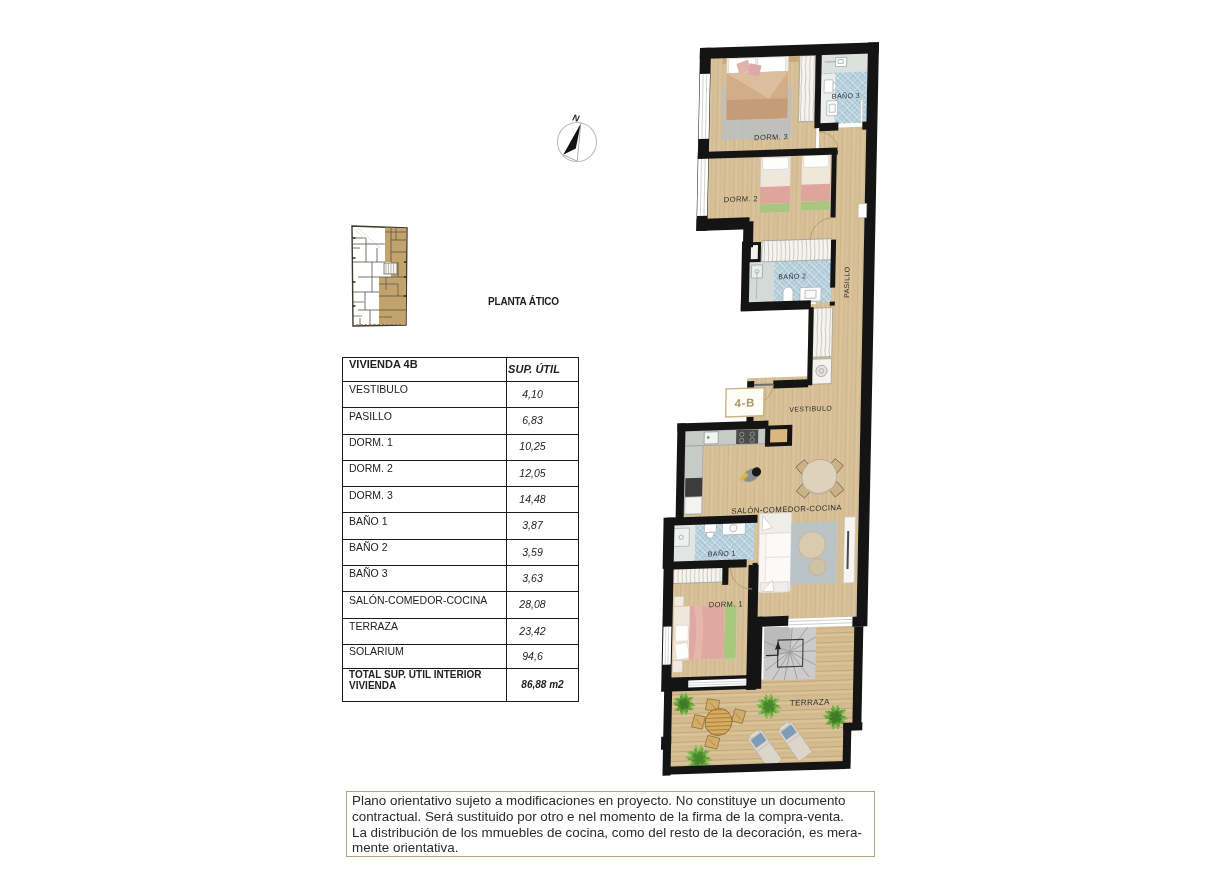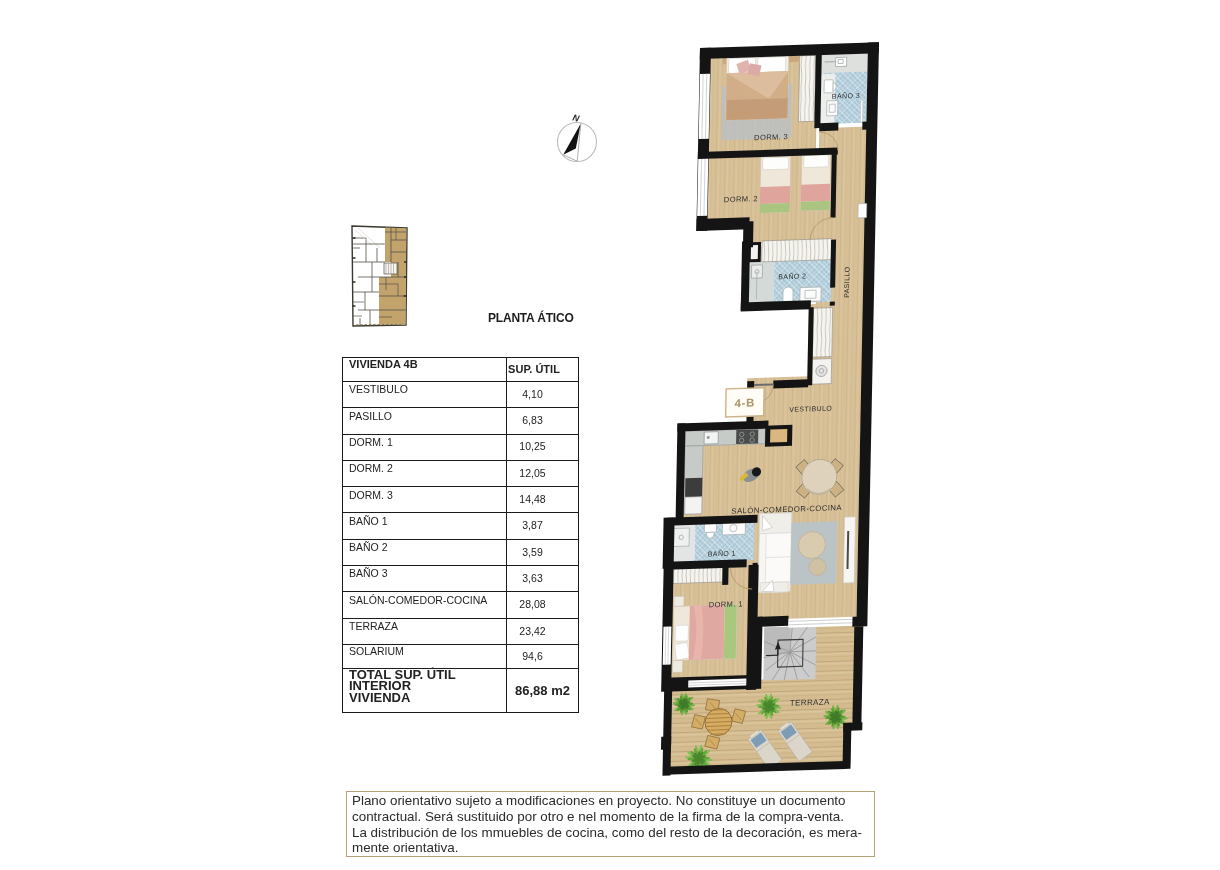--- a/index.html
+++ b/index.html
@@ -1,29 +1,29 @@
 <!DOCTYPE html>
 <html><head>
 <meta charset="utf-8">
 <style>
   html,body{margin:0;padding:0;background:#ffffff;}
   body{width:1220px;height:870px;position:relative;font-family:"Liberation Sans",sans-serif;overflow:hidden;}
   .abs{position:absolute;}
   table.sup{border-collapse:collapse;table-layout:fixed;}
   table.sup td{border:1.5px solid #1b1b1b;font-size:10.5px;color:#222;padding:0 0 9px 6px;vertical-align:middle;line-height:11.5px;}
-  table.sup td.v{text-align:center;padding:0 20px 0 0;}
+  table.sup td.v{text-align:center;padding:0 20px 0 0;font-style:italic;}
   table.sup td.v.b{padding:8px;}
   table.sup td.v.hb{padding:0 17px 0 0;white-space:nowrap;}
-  table.sup td.b{font-weight:bold;font-size:13px;}
+  table.sup td.b{font-weight:bold;font-size:10px;}
   table.sup td.hb{font-weight:bold;font-size:11px;}
 </style>
 </head>
 <body>
 
-<div class="abs" style="left:488px;top:311px;font-size:12px;font-weight:bold;color:#1d1d1d;letter-spacing:-0.2px;">PLANTA ÁTICO</div>
+<div class="abs" style="left:488px;top:296px;font-size:10px;font-weight:bold;color:#1d1d1d;letter-spacing:-0.2px;">PLANTA ÁTICO</div>
 
 <table class="sup abs" style="left:342px;top:357px;width:236px;">
 <colgroup>
       <col style="width:164px">
       <col style="width:72px">
     </colgroup>
 <tbody>
       <tr style="height:24px">
         <td class="hb">VIVIENDA 4B</td>
         <td class="v hb">SUP. ÚTIL</td>

